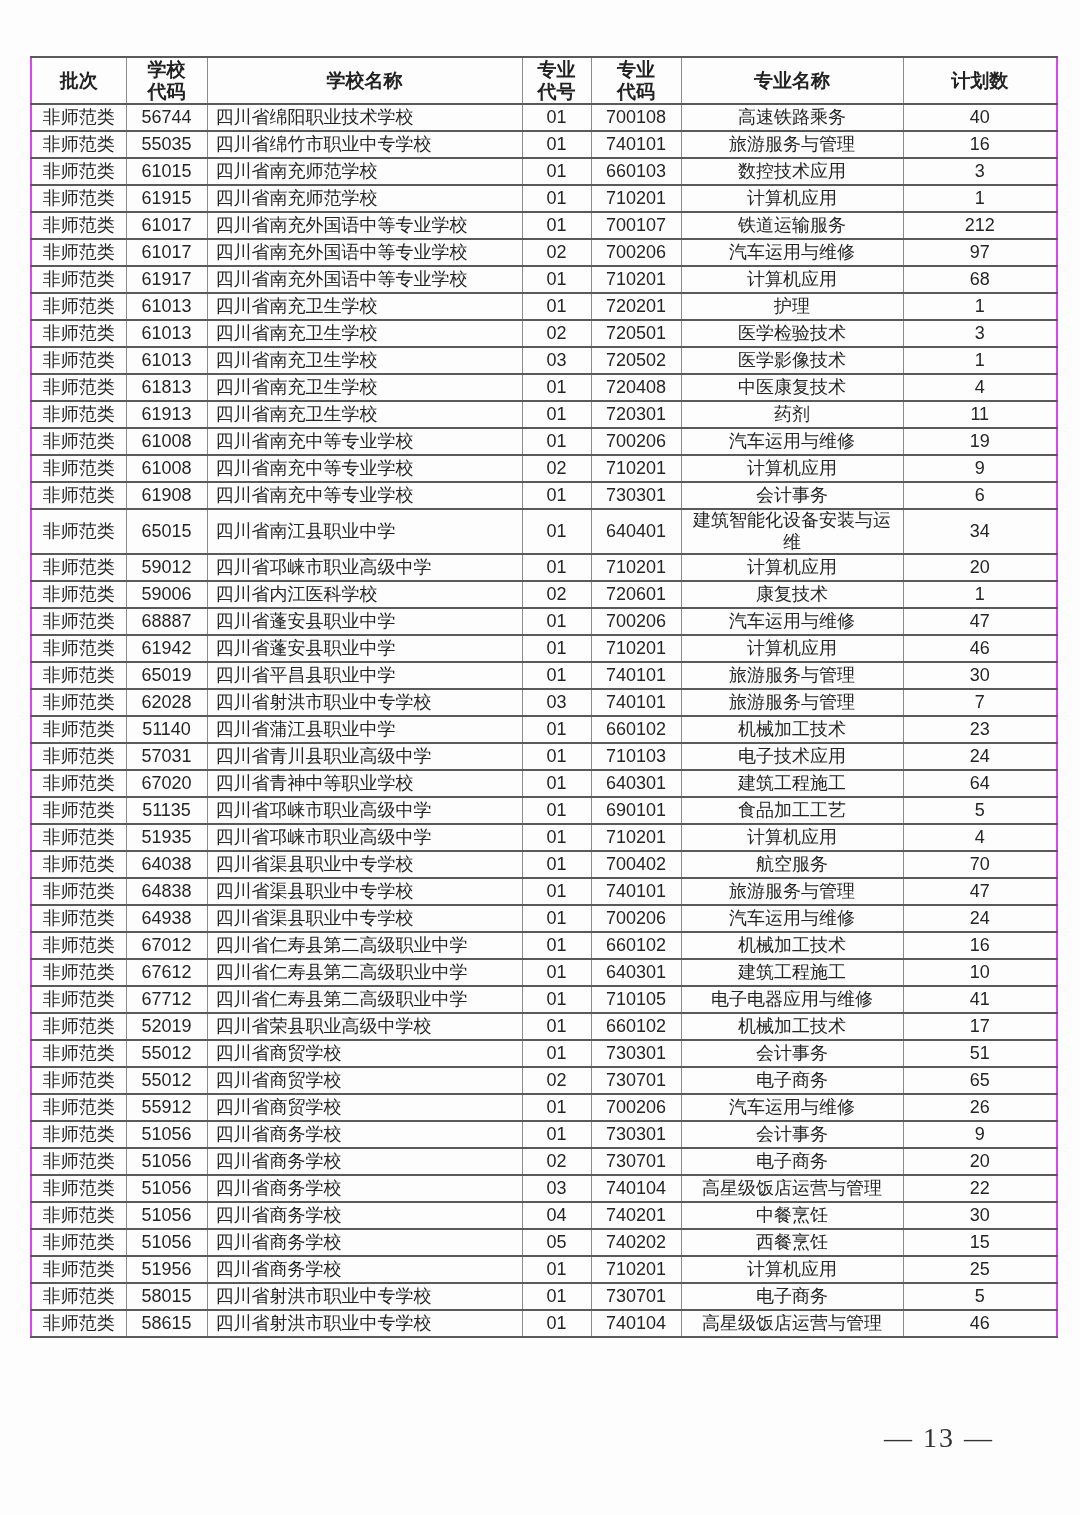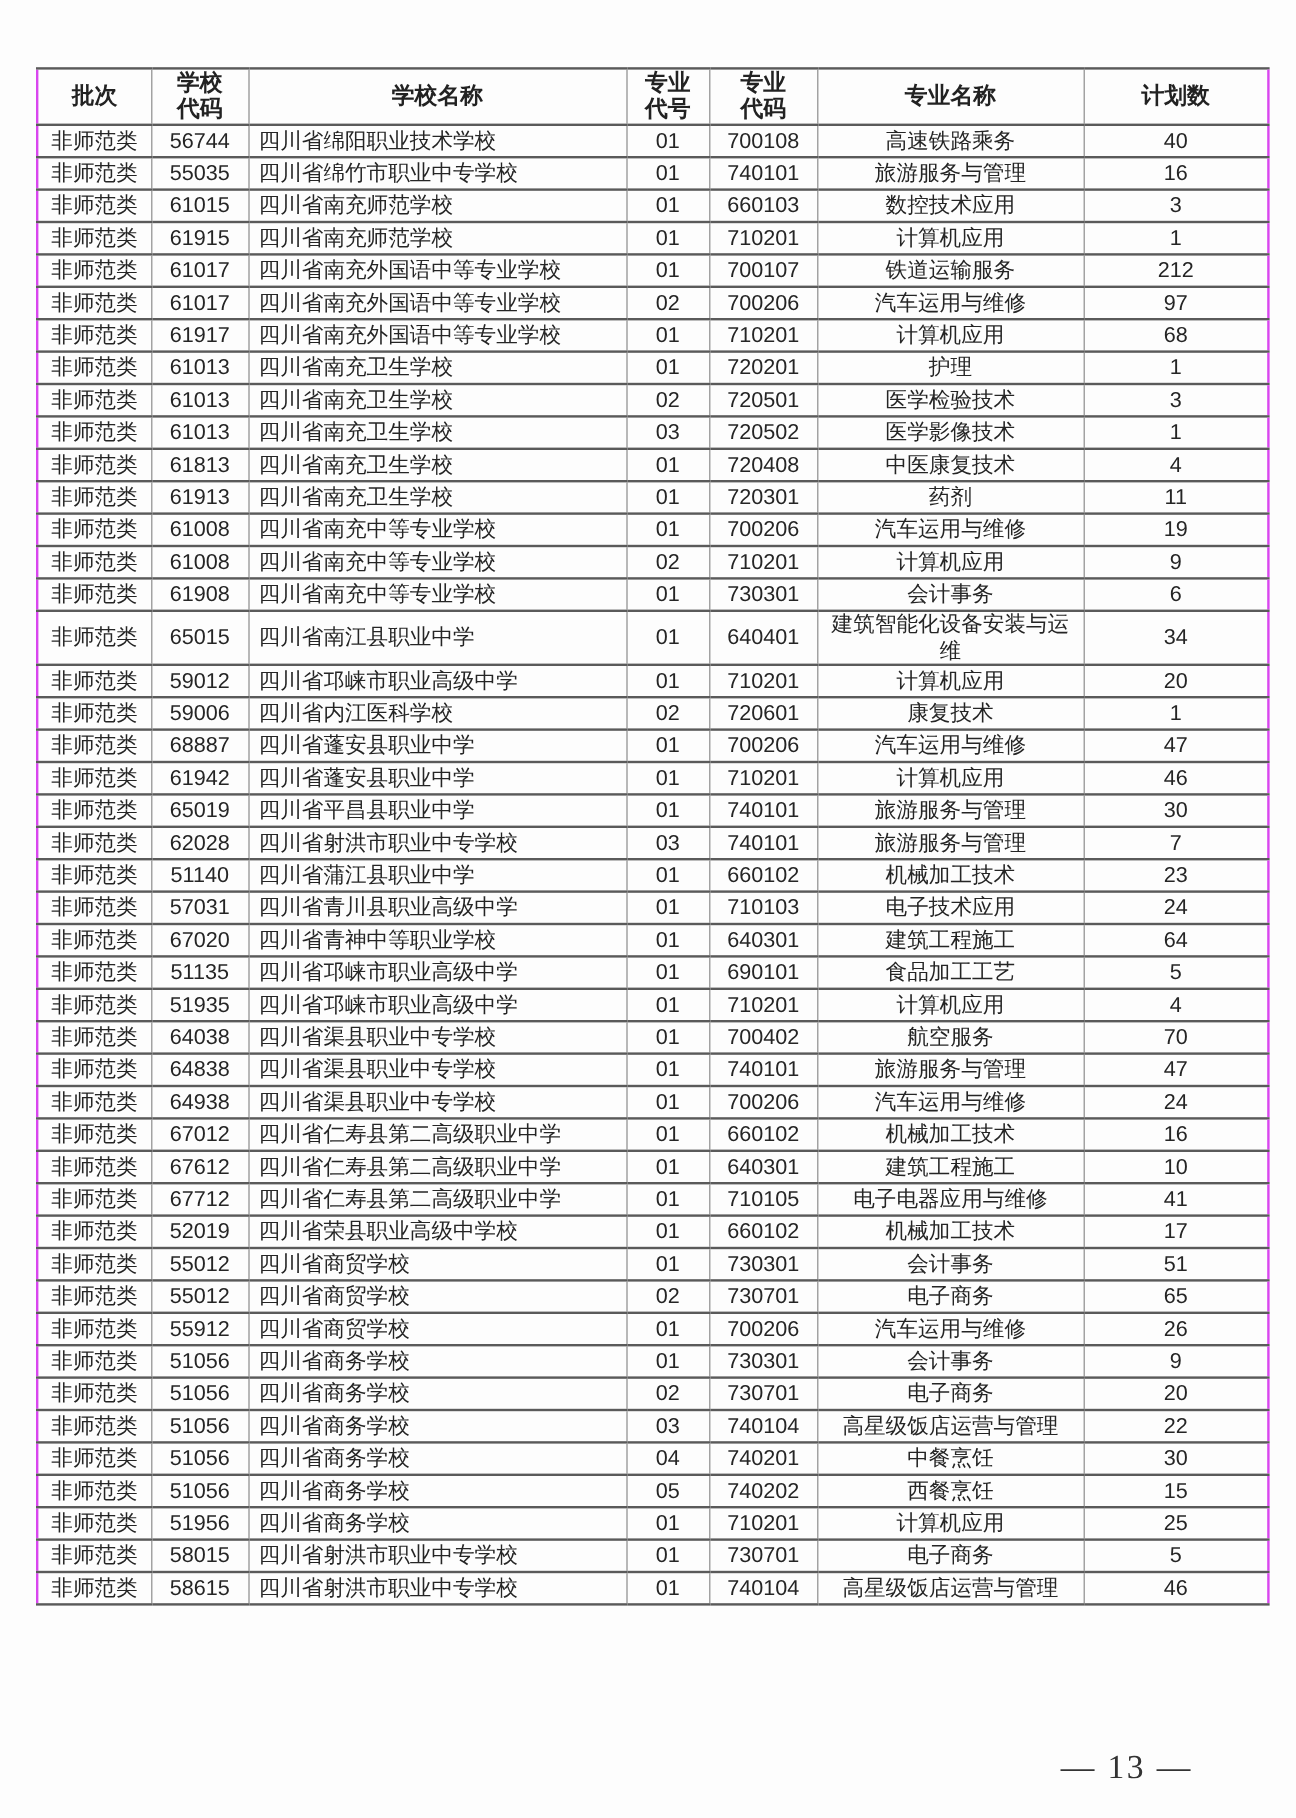--- a/index.html
+++ b/index.html
@@ -55,21 +55,21 @@
   .plan-table td.c-name {
     text-align: left;
     padding-left: 8px;
     margin-top: 22px;
   }
   .plan-table td.c-mname {
     white-space: pre-line;
   }
   .page-footer {
     position: absolute;
-    top: 1458px;
+    top: 1422px;
     right: 86px;
     font-family: "Liberation Serif", "DejaVu Serif", serif;
     font-size: 28px;
     color: #333333;
     letter-spacing: 2px;
   }
 </style>
 </head>
 <body>
 

